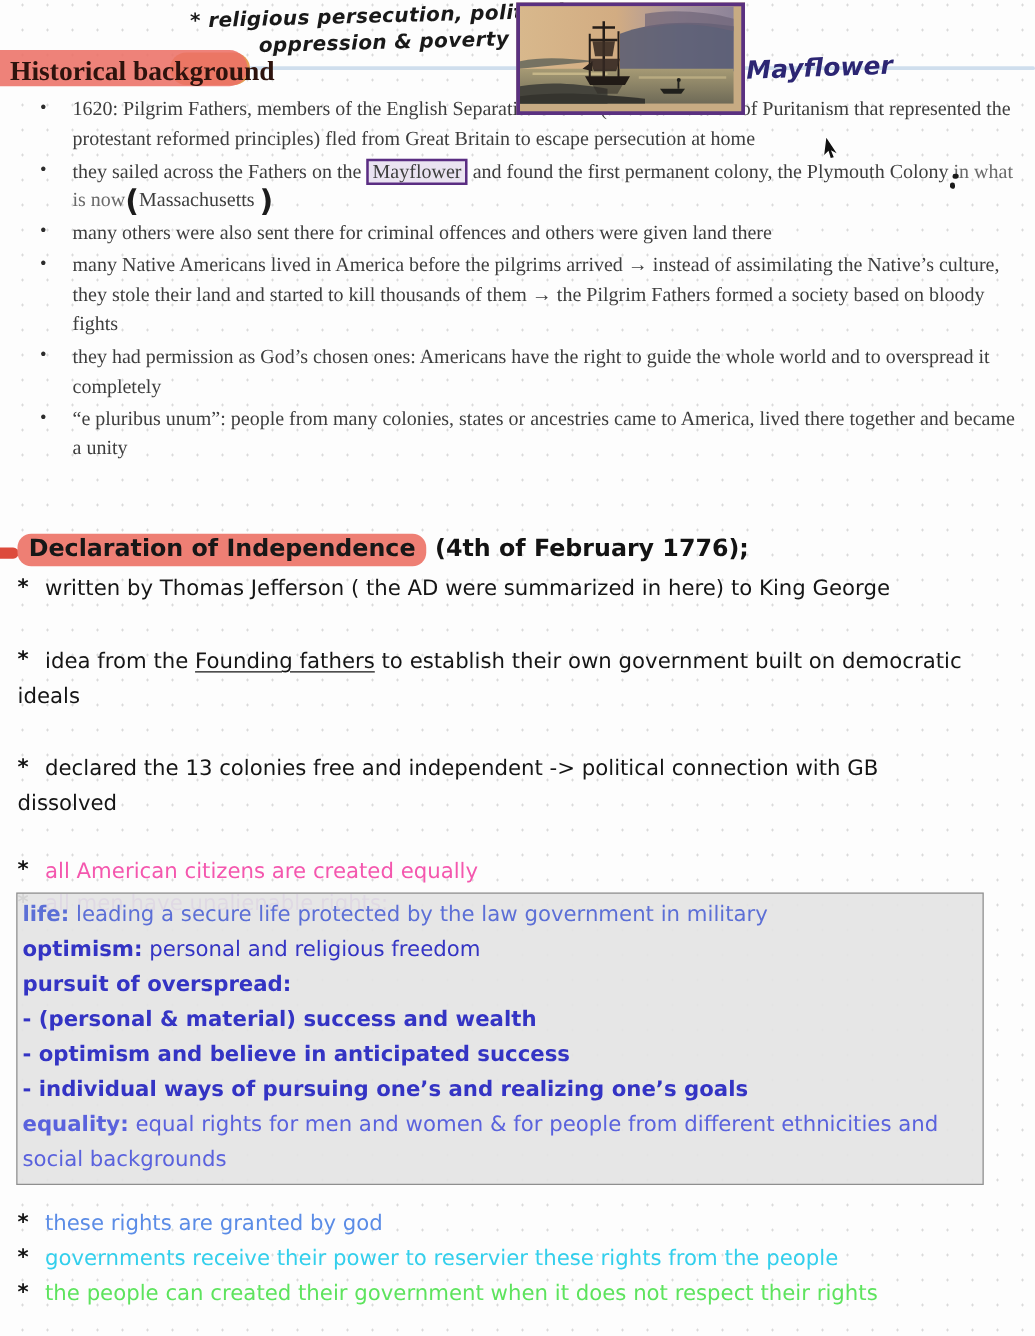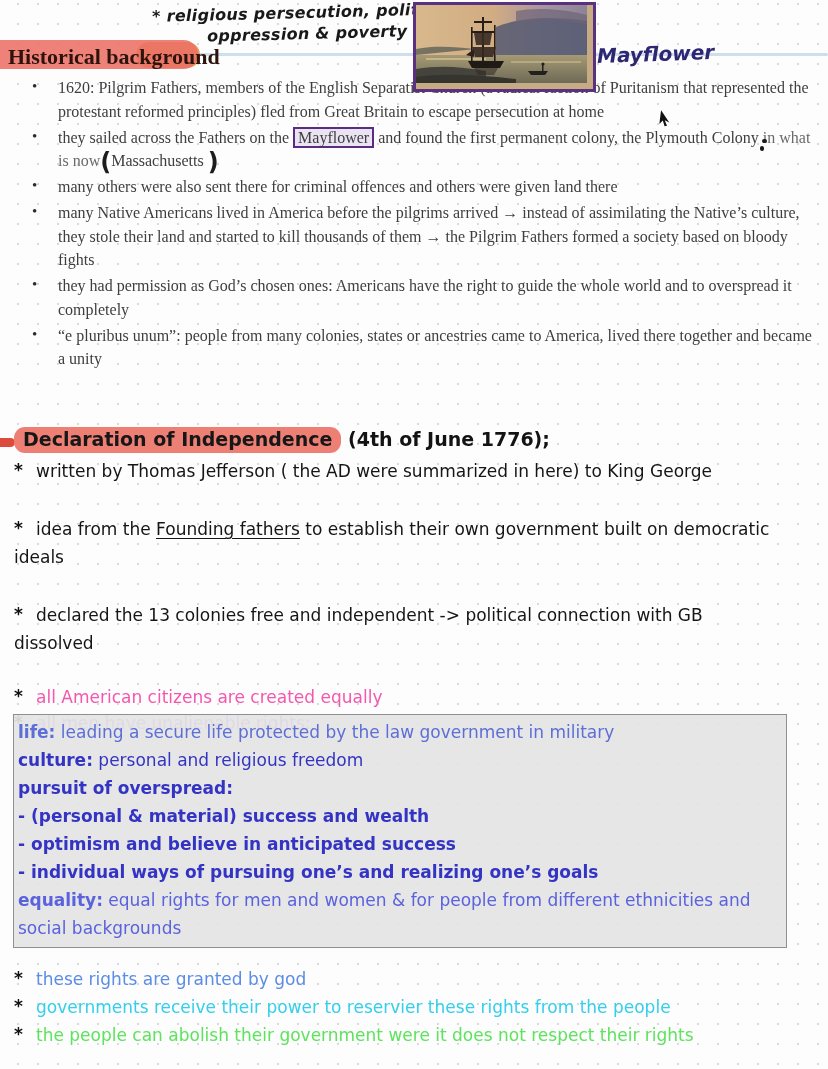--- a/index.html
+++ b/index.html
@@ -126,21 +126,21 @@
   </ul>
 
   <div class="cursor">
     <svg width="15" height="17" viewBox="0 0 15 17">
         <path d="M7,0 L12,14 L8.2,10.5 L9,16.5 L6.5,16.5 L6.2,10.5 L2,13 Z" fill="#111" transform="rotate(-14 7 8)"></path>
       </svg>
   </div>
 
   <div class="decl-dash"></div>
   <div class="decl-heading marker">
-    <span class="hl">Declaration of Independence</span><span> (4th of June 1776);</span>
+    <span class="hl">Declaration of Independence</span><span> (4th of February 1776);</span>
   </div>
 
   <div class="marker abs" style="top:460px;">
     <span class="star">*</span><span>written by Thomas Jefferson ( the AD were summarized in here) to King George</span>
   </div>
 
   <div class="marker abs w740" style="top:514px;">
     <span class="star">*</span><span>idea from the </span><span class="ul">Founding fathers</span><span> to establish their own government built on democratic ideals</span>
   </div>
 
@@ -150,31 +150,31 @@
 
   <div class="marker abs" style="top:686px;">
     <span class="star">*</span><span class="pink">all American citizens are created equally</span>
   </div>
   <div class="marker abs" style="top:712px;">
     <span class="star">*</span><span class="purple">all men have unalienable rights:</span>
   </div>
 
   <div class="rights-box marker">
     <div><span class="periwinkle b">life:</span><span class="periwinkle"> leading a secure life protected by the law government in military</span></div>
-    <div><span class="royal b">culture:</span><span class="royal"> personal and religious freedom</span></div>
+    <div><span class="royal b">optimism:</span><span class="royal"> personal and religious freedom</span></div>
     <div class="royal b">pursuit of overspread:</div>
     <div class="royal b">- (personal &amp; material) success and wealth</div>
     <div class="royal b">- optimism and believe in anticipated success</div>
     <div class="royal b">- individual ways of pursuing one’s and realizing one’s goals</div>
     <div><span class="slate b">equality:</span><span class="slate"> equal rights for men and women &amp; for people from different ethnicities and social backgrounds</span></div>
   </div>
 
   <div class="marker abs" style="top:968px;">
     <span class="star">*</span><span class="cornflower">these rights are granted by god</span>
   </div>
   <div class="marker abs" style="top:996px;">
     <span class="star">*</span><span class="cyan">governments receive their power to reservier these rights from the people</span>
   </div>
   <div class="marker abs" style="top:1024px;">
-    <span class="star">*</span><span class="green">the people can abolish their government were it does not respect their rights</span>
+    <span class="star">*</span><span class="green">the people can created their government when it does not respect their rights</span>
   </div>
 
 </div>
 
 </body></html>

